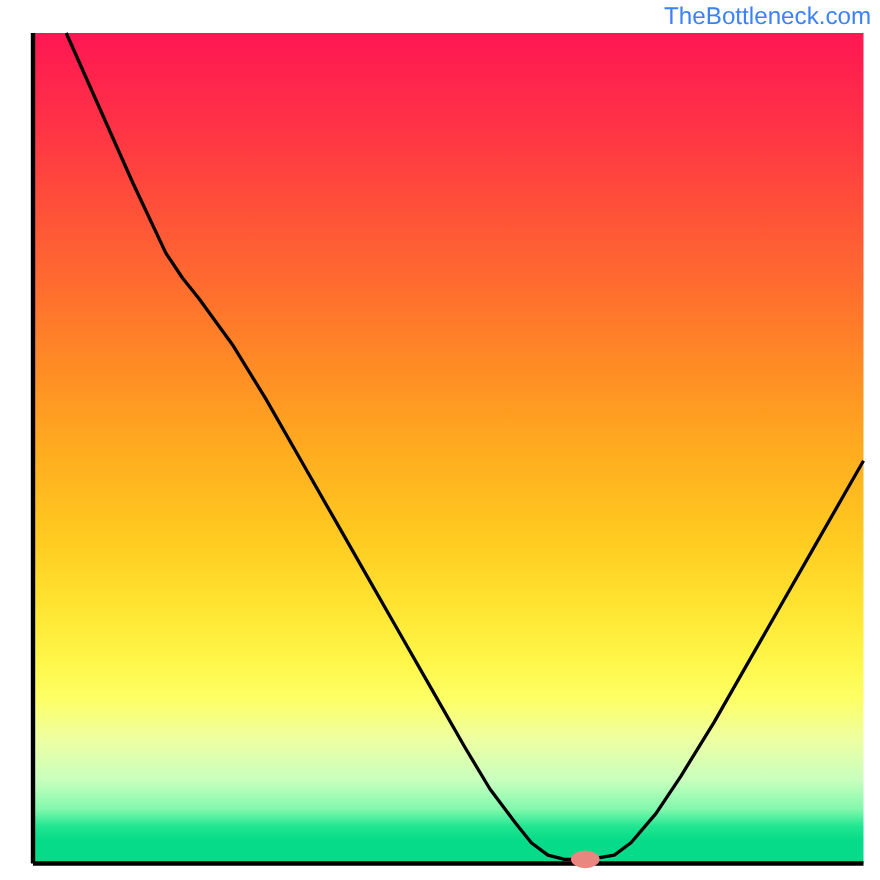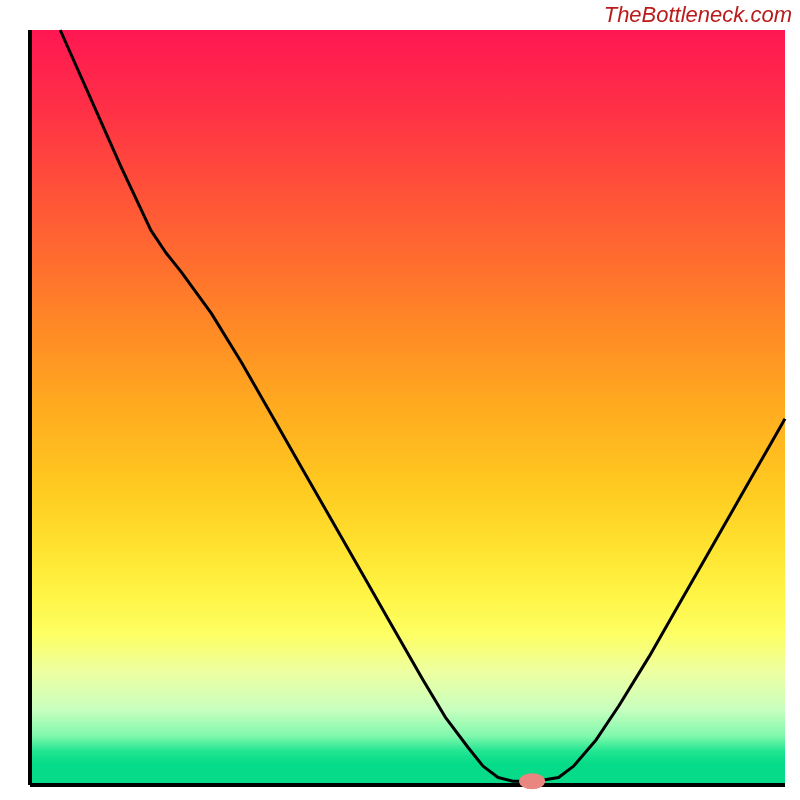--- a/index.html
+++ b/index.html
@@ -10,23 +10,22 @@
     position: relative;
     background: #ffffff;
     font-family: Arial, sans-serif;
   }
   .watermark {
     position: absolute;
     top: 2px;
     right: 8px;
     font-size: 22px;
     font-weight: 500;
-    color: #b91c1c;
+    color: #3b82f6;
     z-index: 10;
-    font-style: italic;
   }
   .chart-container {
     position: absolute;
     top: 0;
     left: 0;
     width: 800px;
     height: 800px;
   }
   svg {
     display: block;

